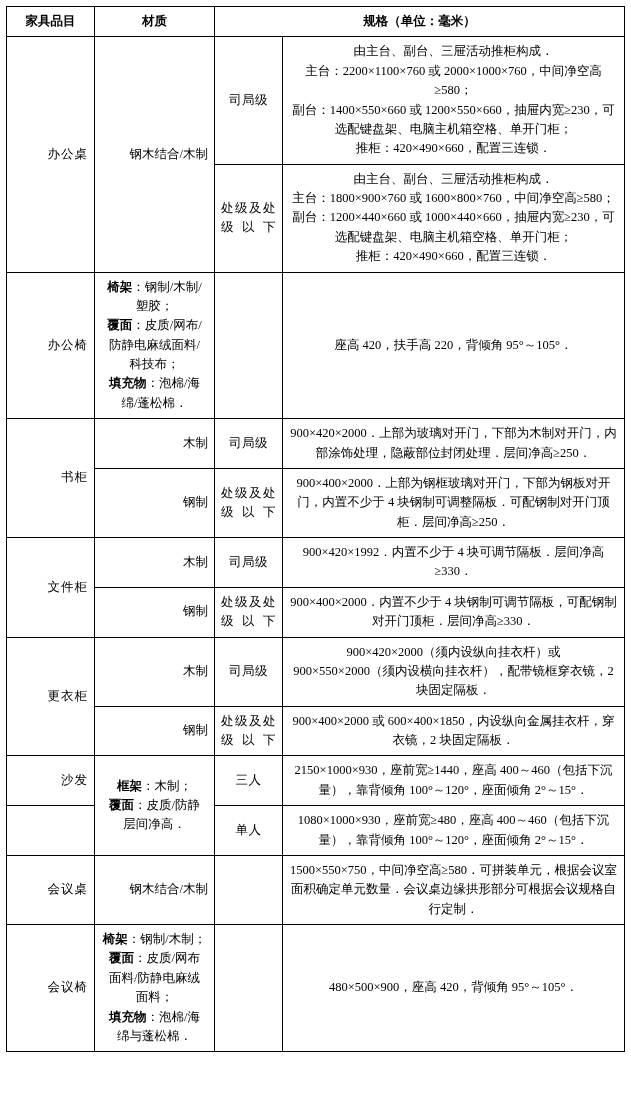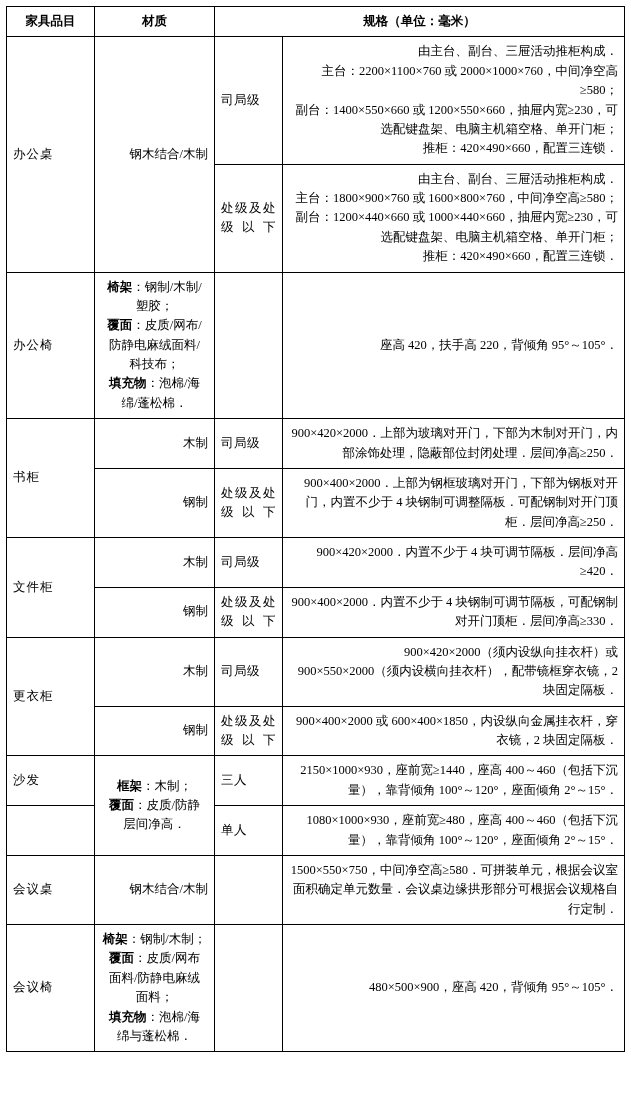--- a/index.html
+++ b/index.html
@@ -29,44 +29,44 @@
     font-size: 12.5px;
     line-height: 1.55;
   }
   th.hd {
     text-align: center;
     font-weight: bold;
     font-size: 13px;
     padding: 6px 4px;
   }
   td.cat {
-    text-align: left;
+    text-align: right;
     letter-spacing: 1px;
   }
   td.mat {
     text-align: right;
     line-height: 1.6;
   }
   td.mat-left {
     text-align: center;
     line-height: 1.6;
   }
   td.lvl {
-    text-align: left;
+    text-align: center;
     letter-spacing: 0.5px;
   }
   td.lvl-j {
     text-align: justify;
     text-align-last: justify;
     letter-spacing: 0.5px;
     line-height: 1.6;
     margin-top: 48px;
   }
   td.desc {
-    text-align: right;
+    text-align: center;
     line-height: 1.62;
   }
   td.empty { padding: 0; }
   b { font-weight: bold; }
   .col1 { width: 88px; }
   .col2 { width: 120px; }
   .col3 { width: 68px; }
 </style>
 </head>
 <body>
@@ -129,21 +129,21 @@
       <tr>
         <td class="mat">钢制</td>
         <td class="lvl-j">处级及处级以下</td>
         <td class="desc">900×400×2000．上部为钢框玻璃对开门，下部为钢板对开门，内置不少于 4 块钢制可调整隔板．可配钢制对开门顶柜．层间净高≥250．</td>
       </tr>
 
       <tr>
         <td class="cat" rowspan="2">文件柜</td>
         <td class="mat">木制</td>
         <td class="lvl">司局级</td>
-        <td class="desc">900×420×2000．内置不少于 4 块可调节隔板．层间净高≥420．</td>
+        <td class="desc">900×420×1992．内置不少于 4 块可调节隔板．层间净高≥330．</td>
       </tr>
       <tr>
         <td class="mat">钢制</td>
         <td class="lvl-j">处级及处级以下</td>
         <td class="desc">900×400×2000．内置不少于 4 块钢制可调节隔板，可配钢制对开门顶柜．层间净高≥330．</td>
       </tr>
 
       <tr>
         <td class="cat" rowspan="2">更衣柜</td>
         <td class="mat">木制</td>

